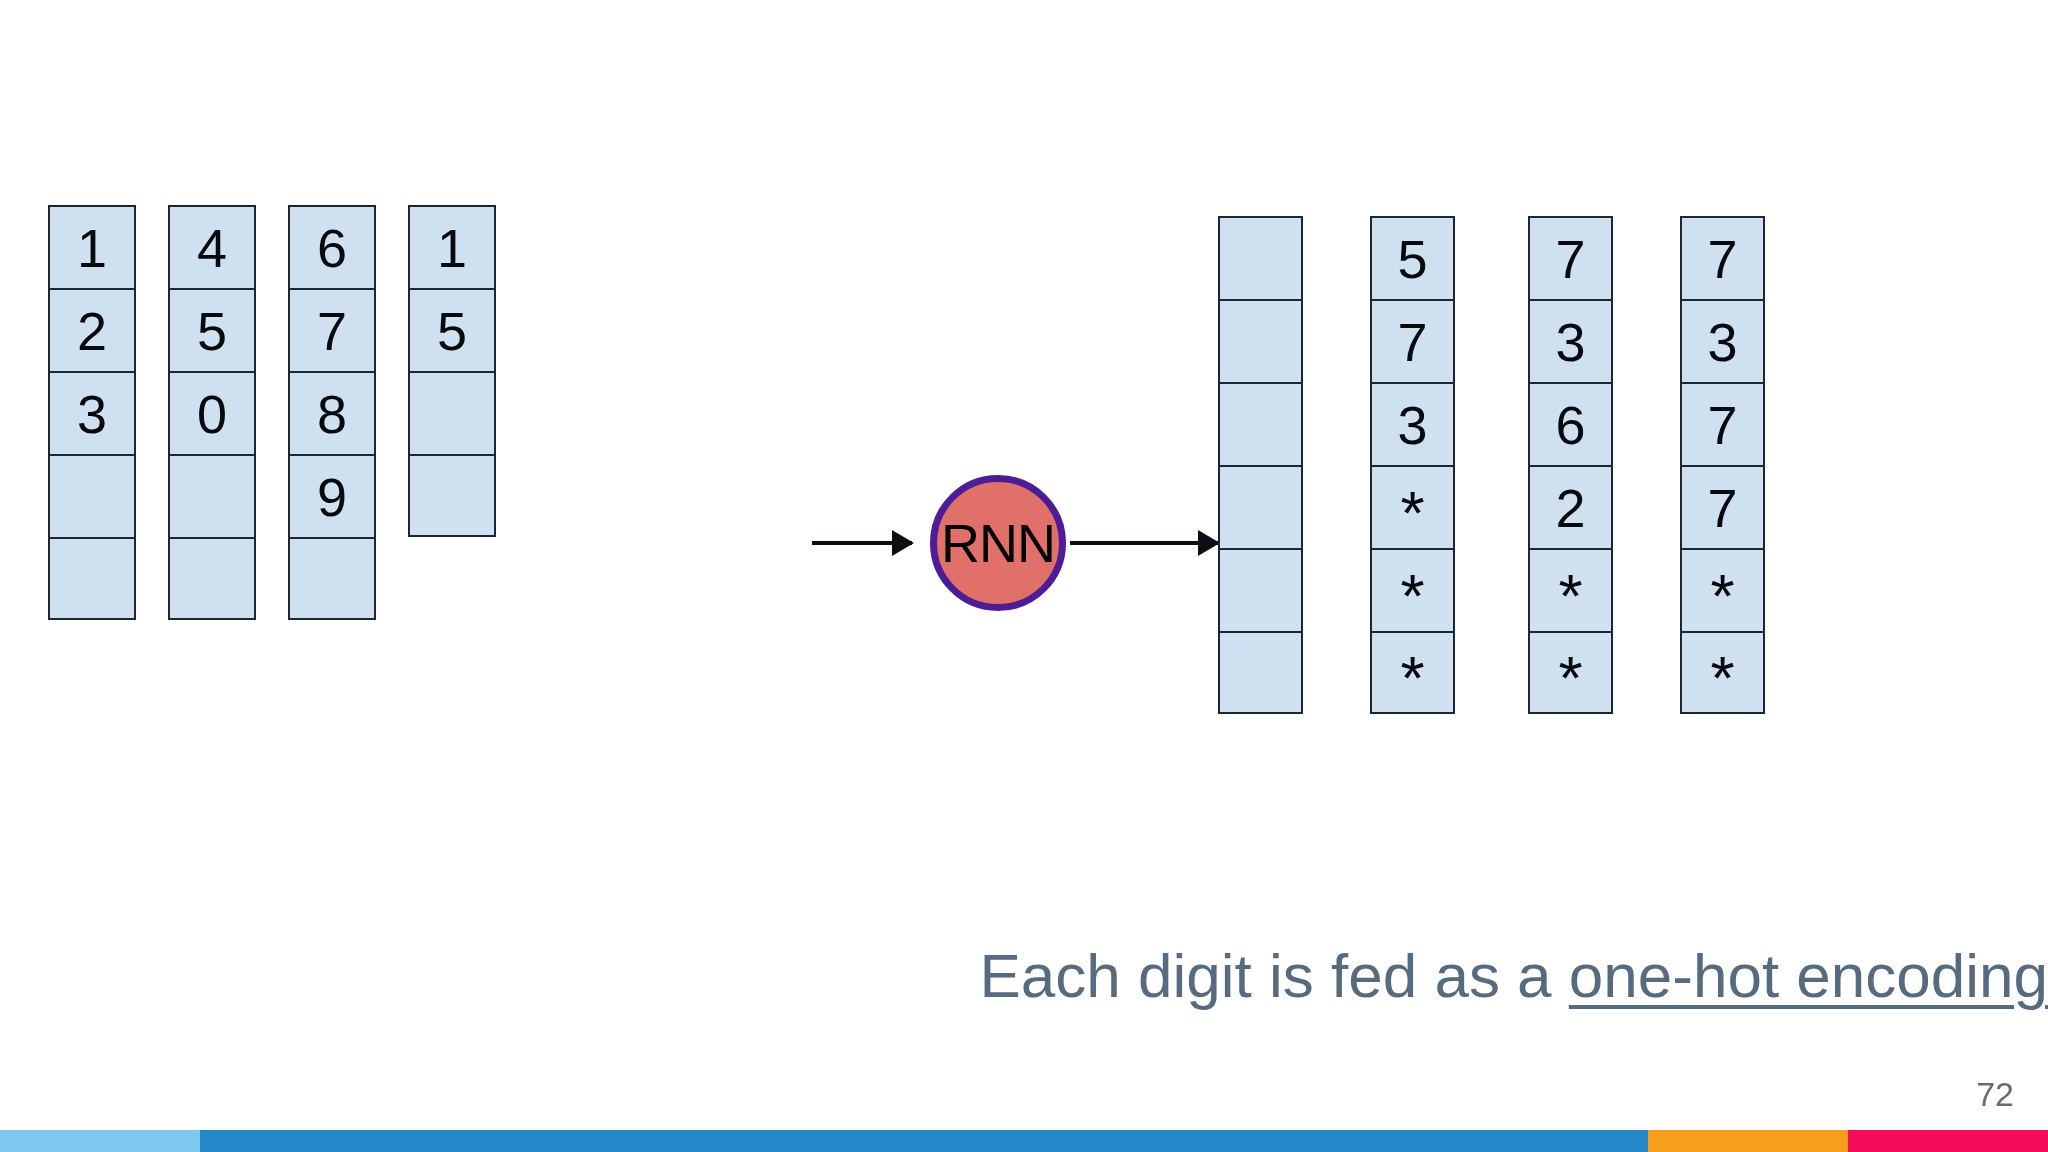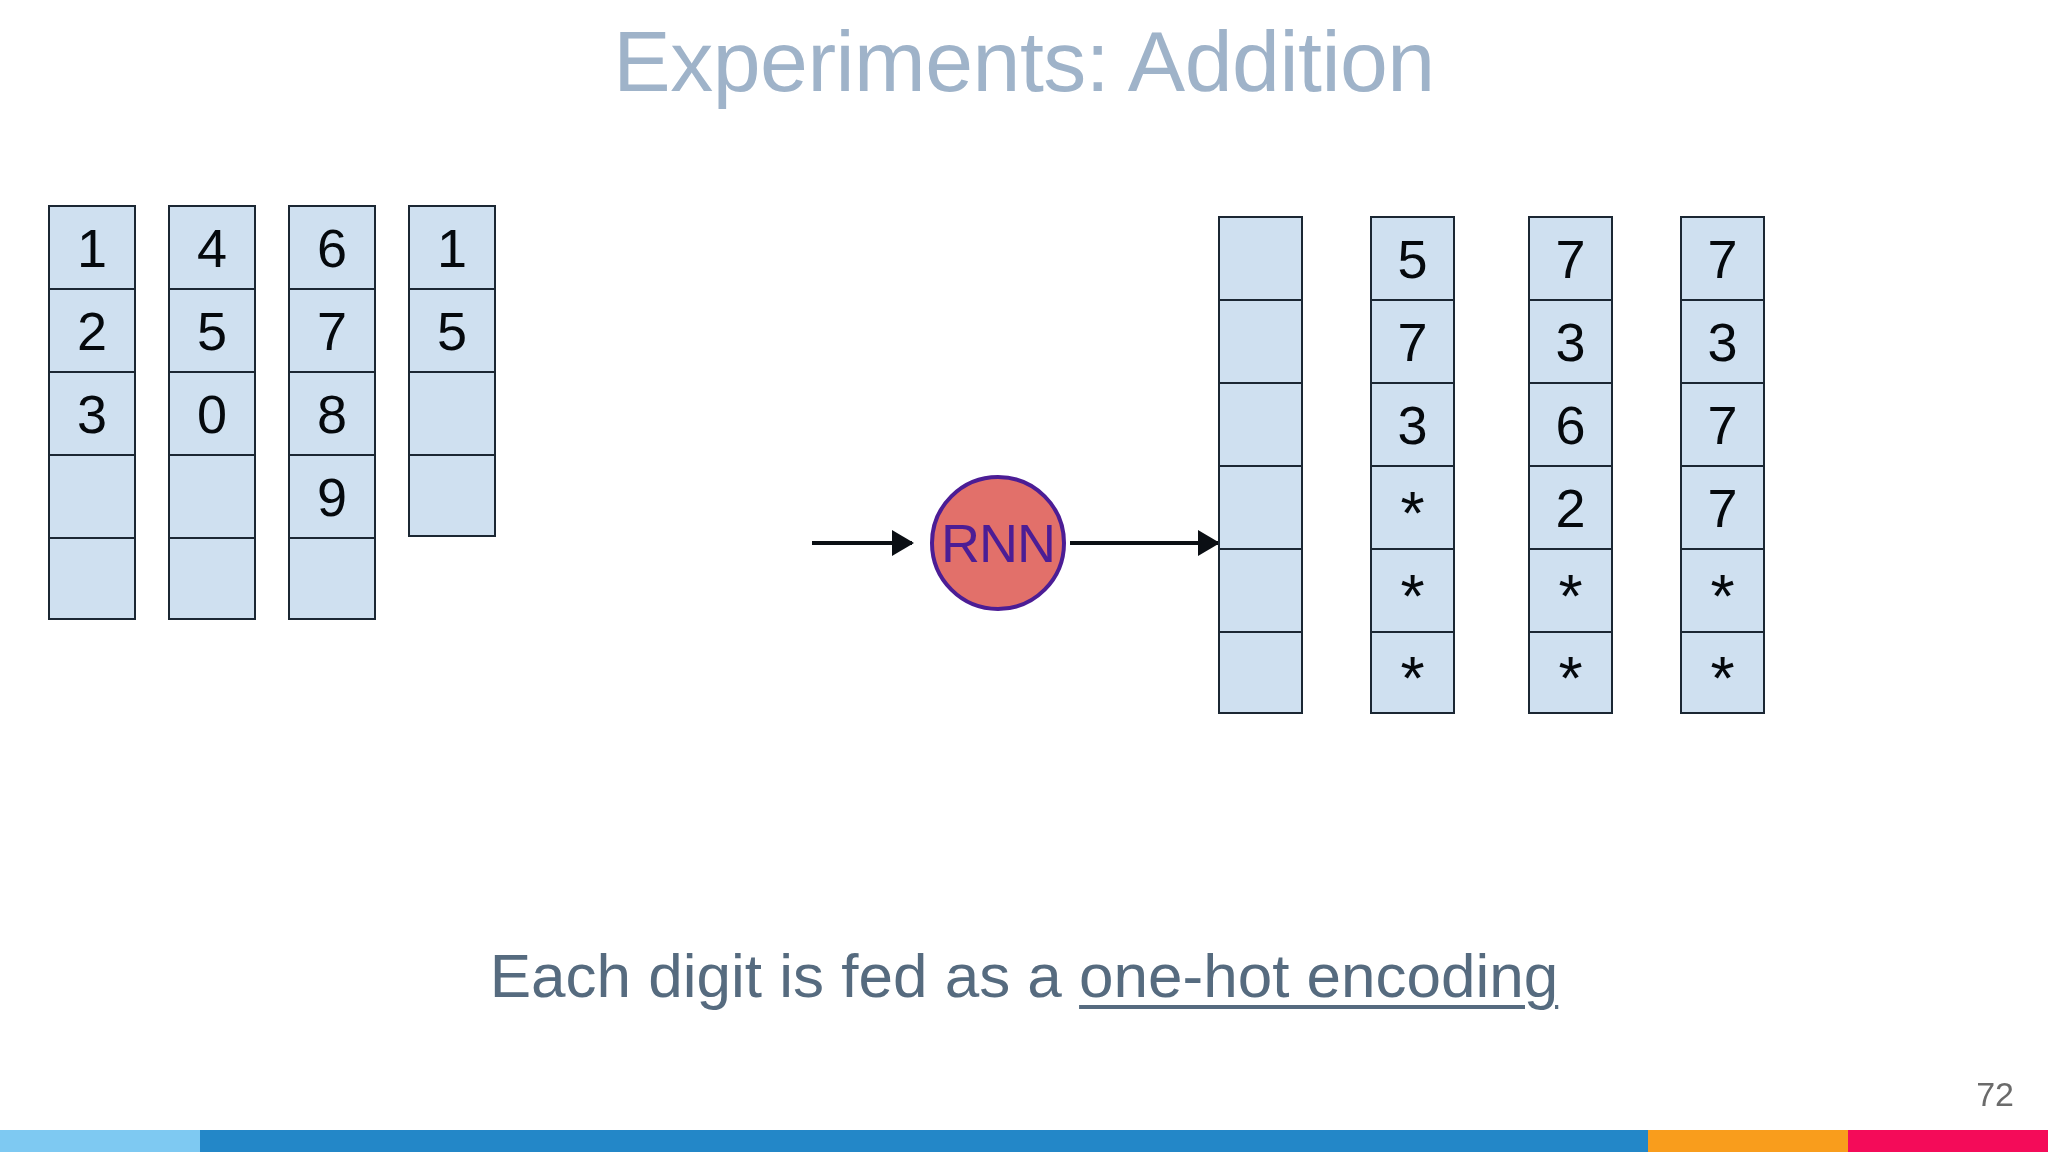--- a/index.html
+++ b/index.html
@@ -79,28 +79,28 @@
   .group-right .col { width: 85px; }
   .group-right .cell { height: 83px; }
 
   
   .rnn-node {
     position: absolute;
     width: 136px;
     height: 136px;
     border-radius: 50%;
     background: #e2706a;
-    border: 4px solid #4c1d95;
+    border: 7px solid #4c1d95;
     box-sizing: border-box;
     display: flex;
     align-items: center;
     justify-content: center;
     font-family: "Liberation Sans", sans-serif;
     font-size: 54px;
-    color: #4c1d95;
+    color: #000000;
     letter-spacing: -1px;
   }
 
   
   .arrow {
     position: absolute;
     height: 4px;
     background: #0b0f14;
   }
   .arrow::after {
@@ -112,21 +112,21 @@
     border-left: 22px solid #0b0f14;
     border-top: 13px solid transparent;
     border-bottom: 13px solid transparent;
   }
 
   
   .caption {
     position: absolute;
     left: 0;
     width: 2048px;
-    text-align: center;
+    text-align: right;
     font-family: "Liberation Sans", sans-serif;
     font-size: 62px;
     color: #566b7f;
     white-space: nowrap;
   }
   .caption u {
     text-decoration: underline;
     text-underline-offset: 8px;
     text-decoration-thickness: 4px;
   }
@@ -150,21 +150,20 @@
     height: 22px;
     display: flex;
   }
   .bar-seg { height: 100%; }
 </style>
 </head>
 <body>
 
 <div class="slide">
 
-  <div class="slide-title">Experiments: Addition</div>
 
   <div class="col-group group-left" style="left:48px; top:205px; width:470px; height:420px;">
       <div class="col" style="left: 0px;">
         <div class="cell">1</div>
         <div class="cell">2</div>
         <div class="cell">3</div>
         <div class="cell"></div>
         <div class="cell"></div>
       </div>
       <div class="col" style="left: 120px;">

